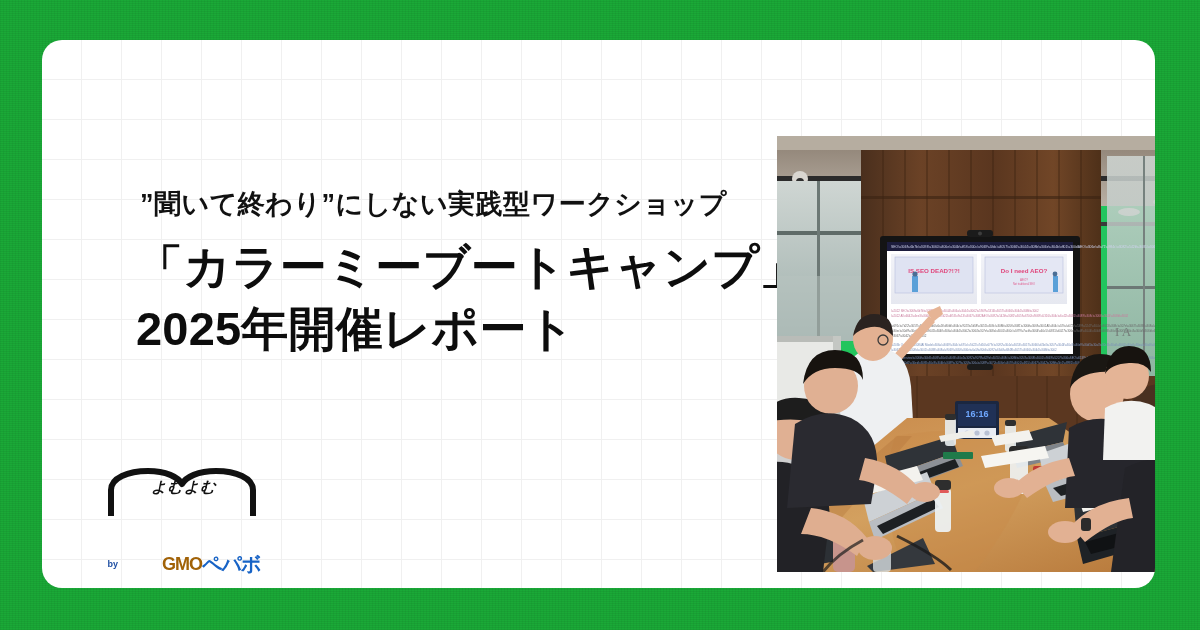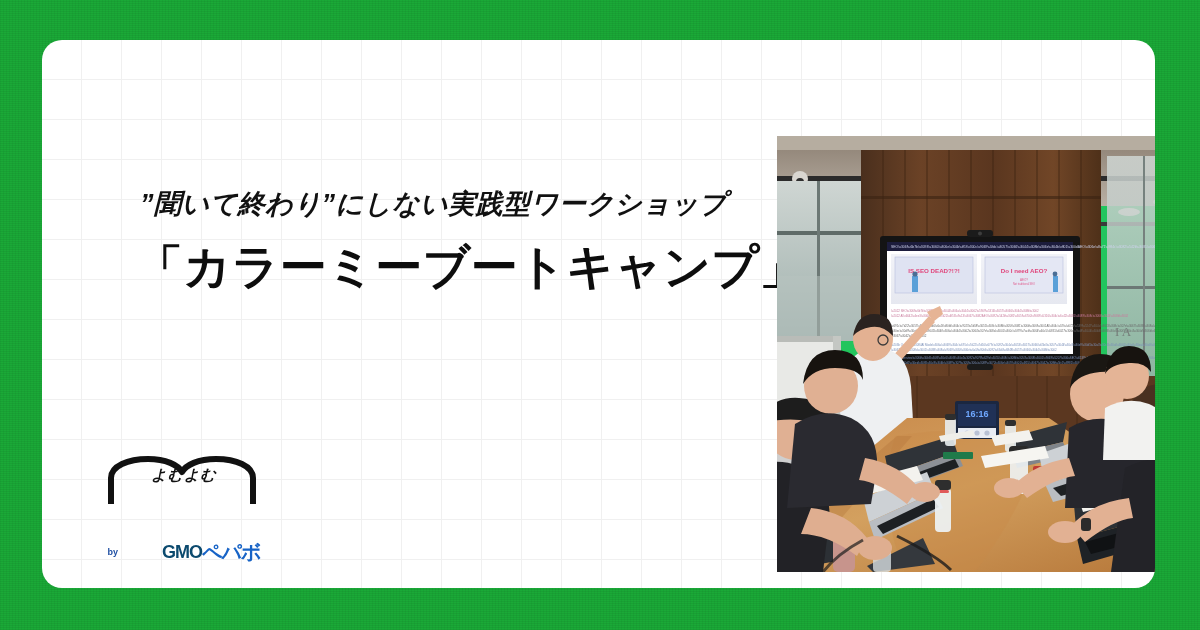--- a/index.html
+++ b/index.html
@@ -50,49 +50,49 @@
       linear-gradient(to bottom, #f0f0f0 1px, transparent 1px);
     background-size:40px 40px;
     background-position:-1px -1px;
   }
 
   
   .text-col{position:absolute;left:54px;top:0;width:660px;height:548px;}
   .subtitle{
     position:absolute;left:44px;top:148px;width:620px;
     font-size:27px;line-height:1.2;font-weight:700;color:#111111;
-    letter-spacing:.5px;white-space:nowrap;font-style:italic;
+    letter-spacing:.5px;white-space:nowrap;
   }
   .headline{position:absolute;left:40px;top:196px;width:640px;}
   .headline-line{
     font-size:47px;line-height:1.32;font-weight:800;color:#0d0d0d;
     letter-spacing:.2px;white-space:nowrap;
   }
 
   
-  .logo{position:absolute;left:48px;top:416px;width:210px;height:105px;}
+  .logo{position:absolute;left:48px;top:428px;width:210px;height:105px;}
   .logo-arch{position:absolute;left:16px;top:0;width:152px;height:48px;}
   .logo-arch svg{display:block;}
   .logo-yomu{
     position:absolute;left:44px;top:12px;width:100px;text-align:center;
     font-family:"DejaVu Serif","Liberation Serif",serif;
     font-size:15px;font-style:italic;font-weight:700;color:#111;
     letter-spacing:1px;line-height:1;
   }
   .logo-name{
     position:absolute;left:0;top:38px;width:188px;text-align:center;
     font-size:44px;font-weight:800;letter-spacing:-1px;color:#111111;
     line-height:1;
   }
   .logo-by{
     position:absolute;left:0;top:86px;width:188px;text-align:center;
     line-height:1;white-space:nowrap;
   }
   .logo-by .by{font-size:9px;font-weight:700;color:#1f4fa3;vertical-align:middle;}
-  .logo-by .gmo{font-size:18px;font-weight:800;color:#0c4a6e;letter-spacing:-1px;vertical-align:middle;margin-left:44px;}
+  .logo-by .gmo{font-size:18px;font-weight:800;color:#a16207;letter-spacing:-1px;vertical-align:middle;margin-left:44px;}
   .logo-by .pepabo{font-size:20px;font-weight:800;color:#1763c6;letter-spacing:-1px;vertical-align:middle;}
 
   
   .photo{
     position:absolute;left:735px;top:96px;width:403px;height:436px;
     overflow:hidden;background:#22c55e;
   }
   .photo svg{display:block;width:403px;height:436px;}
 </style>
 </head>
@@ -108,20 +108,21 @@
 
   <div class="card">
     <div class="card-grid"></div>
 
     <div class="text-col">
 
       <div class="subtitle">”聞いて終わり”にしない実践型ワークショップ</div>
 
       <div class="headline">
         <div class="headline-line">「カラーミーブートキャンプ」</div>
+        <div class="headline-line">2025年開催レポート</div>
       </div>
     </div>
 
     <div class="logo">
       <div class="logo-arch">
         <svg viewBox="0 0 152 48" width="152" height="48" aria-hidden="true">
           <path d="M5 48 L5 22 C5 10 22 3 42 3 C60 3 72 9 76 16 C80 9 92 3 110 3 C130 3 147 10 147 22 L147 48" fill="none" stroke="#111111" stroke-width="6" stroke-linecap="round" stroke-linejoin="round"></path>
         </svg>
       </div>
       <div class="logo-yomu">よむよむ</div>

